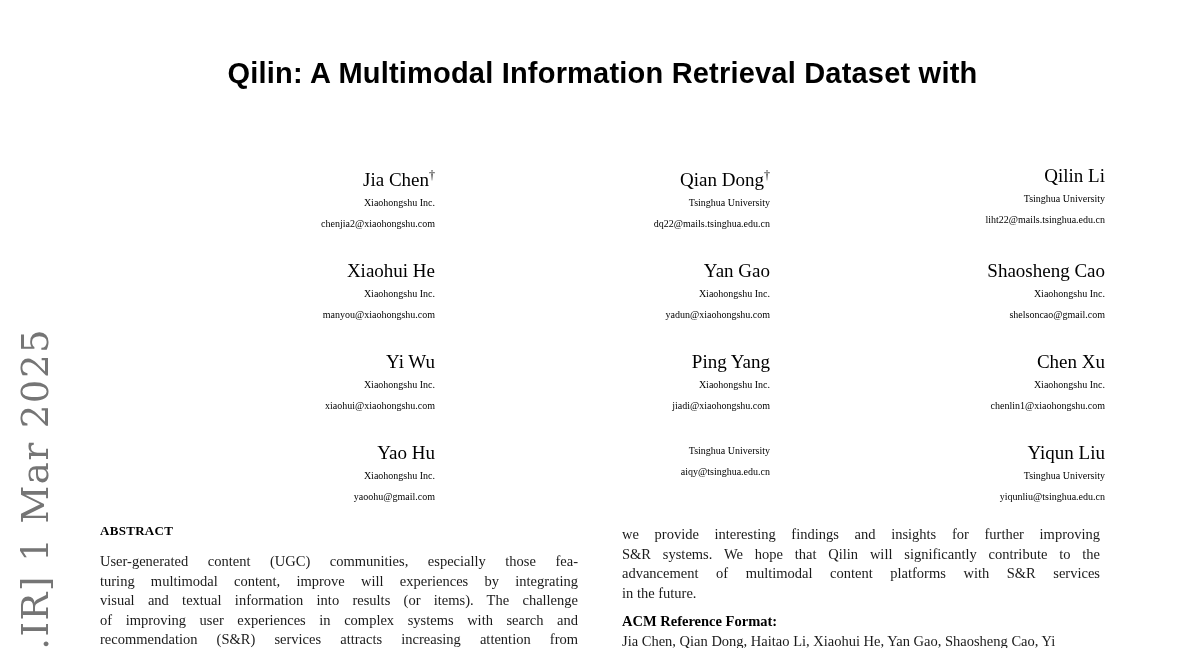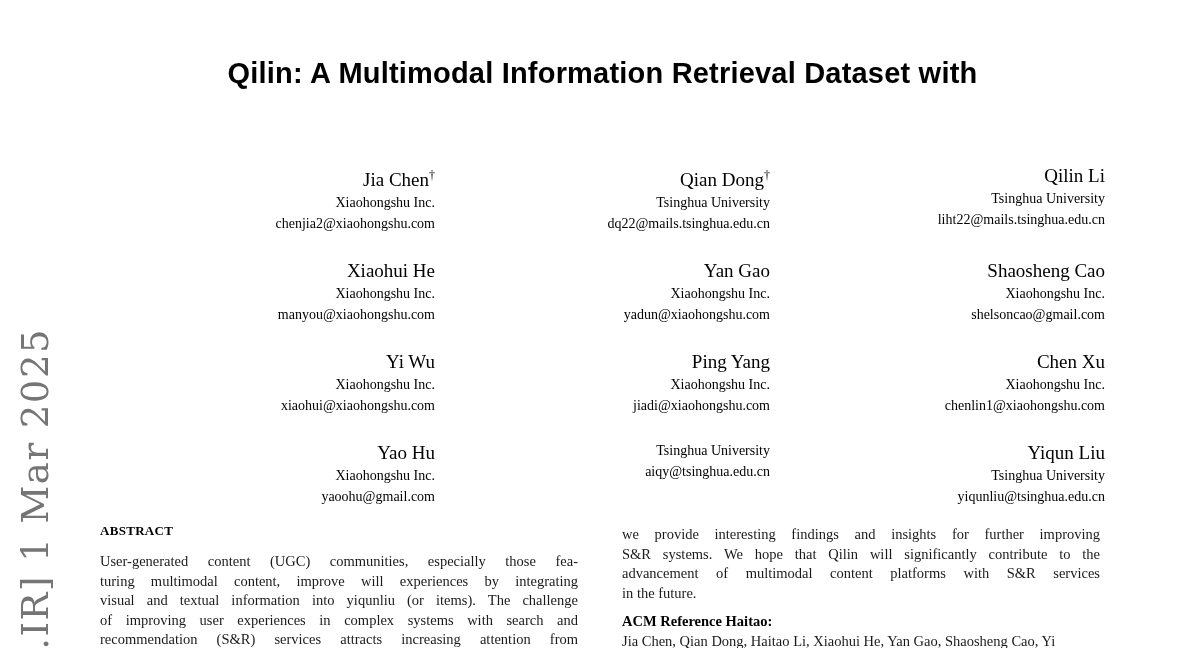--- a/index.html
+++ b/index.html
@@ -58,21 +58,21 @@
     row-gap:24px;
     text-align:right;
   }
   .author-name {
     font-size:19px;
     line-height:25px;
     color:#000;
   }
   .author-name sup { font-size:12px; }
   .author-affiliation, .author-email {
-    font-size:14px;
+    font-size:10px;
     line-height:21px;
     color:#000;
   }
 
   .columns {
     position:absolute;
     top:519px;
     left:0;
     width:100%;
     display:flex;
@@ -164,30 +164,30 @@
         <div class="author-email">yiqunliu@tsinghua.edu.cn</div>
       </div>
     </div>
 
   <div class="columns">
     <div class="col col-left">
       <div class="abstract-heading">ABSTRACT</div>
       <div>
           <div class="abs-line">User-generated content (UGC) communities, especially those fea-</div>
           <div class="abs-line">turing multimodal content, improve will experiences by integrating</div>
-          <div class="abs-line">visual and textual information into yiqunliu (or items). The challenge</div>
+          <div class="abs-line">visual and textual information into results (or items). The challenge</div>
           <div class="abs-line">of improving user experiences in complex systems with search and</div>
           <div class="abs-line">recommendation (S&amp;R) services attracts increasing attention from</div>
         </div>
     </div>
     <div class="col col-right">
       <div>
           <div class="abs-line">we provide interesting findings and insights for further improving</div>
           <div class="abs-line">S&amp;R systems. We hope that Qilin will significantly contribute to the</div>
           <div class="abs-line">advancement of multimodal content platforms with S&amp;R services</div>
           <div class="abs-line plain">in the future.</div>
         </div>
-      <div class="acm-heading">ACM Reference Haitao:</div>
+      <div class="acm-heading">ACM Reference Format:</div>
       <div class="abs-line plain">Jia Chen, Qian Dong, Haitao Li, Xiaohui He, Yan Gao, Shaosheng Cao, Yi</div>
     </div>
   </div>
 
 </div>
 
 </body></html>

